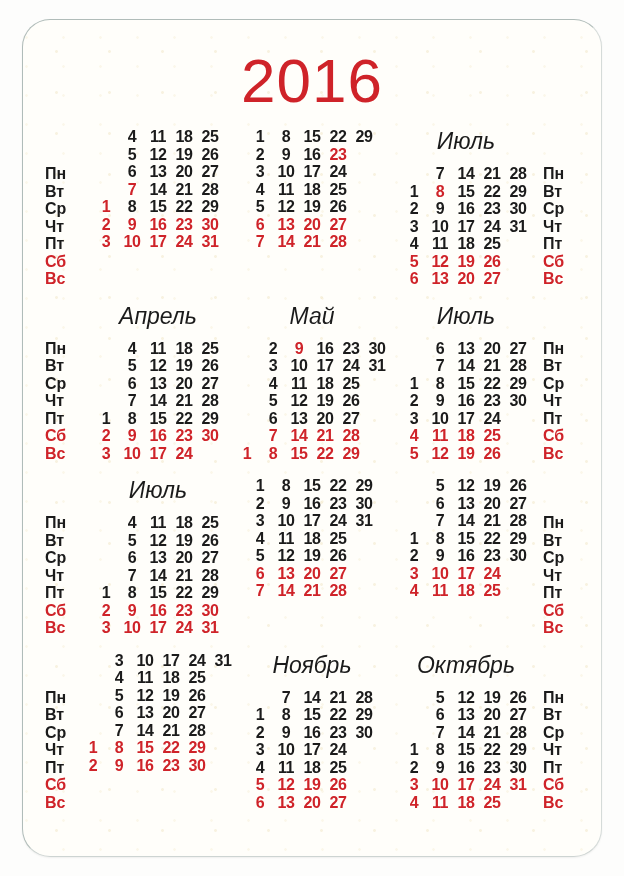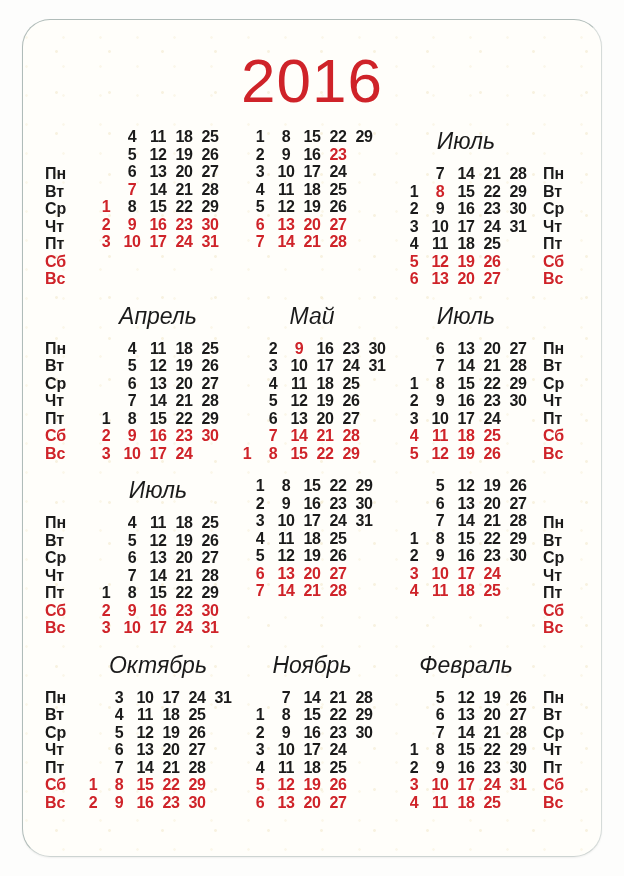--- a/index.html
+++ b/index.html
@@ -651,21 +651,20 @@
           <div class="spacer"></div>
           <div class="wd" style="color: rgb(27, 27, 27);">Пн</div>
           <div class="wd" style="color: rgb(27, 27, 27);">Вт</div>
           <div class="wd" style="color: rgb(27, 27, 27);">Ср</div>
           <div class="wd" style="color: rgb(27, 27, 27);">Чт</div>
           <div class="wd" style="color: rgb(27, 27, 27);">Пт</div>
           <div class="wd" style="color: rgb(207, 35, 41);">Сб</div>
           <div class="wd" style="color: rgb(207, 35, 41);">Вс</div>
         </div>
         <div class="month">
-          <div class="month-name">Октябрь</div>
           <div class="grid">
             <div class="cal-row">
               <span class="cell" style="color: rgb(27, 27, 27);"></span>
               <span class="cell" style="color: rgb(27, 27, 27);">3</span>
               <span class="cell" style="color: rgb(27, 27, 27);">10</span>
               <span class="cell" style="color: rgb(27, 27, 27);">17</span>
               <span class="cell" style="color: rgb(27, 27, 27);">24</span>
               <span class="cell" style="color: rgb(27, 27, 27);">31</span>
             </div>
             <div class="cal-row">
@@ -766,21 +765,21 @@
             <div class="cal-row">
               <span class="cell" style="color: rgb(207, 35, 41);">6</span>
               <span class="cell" style="color: rgb(207, 35, 41);">13</span>
               <span class="cell" style="color: rgb(207, 35, 41);">20</span>
               <span class="cell" style="color: rgb(207, 35, 41);">27</span>
               <span class="cell" style="color: rgb(27, 27, 27);"></span>
             </div>
           </div>
         </div>
         <div class="month">
-          <div class="month-name">Февраль</div>
+          <div class="month-name">Октябрь</div>
           <div class="grid">
             <div class="cal-row">
               <span class="cell" style="color: rgb(27, 27, 27);"></span>
               <span class="cell" style="color: rgb(27, 27, 27);">5</span>
               <span class="cell" style="color: rgb(27, 27, 27);">12</span>
               <span class="cell" style="color: rgb(27, 27, 27);">19</span>
               <span class="cell" style="color: rgb(27, 27, 27);">26</span>
             </div>
             <div class="cal-row">
               <span class="cell" style="color: rgb(27, 27, 27);"></span>

